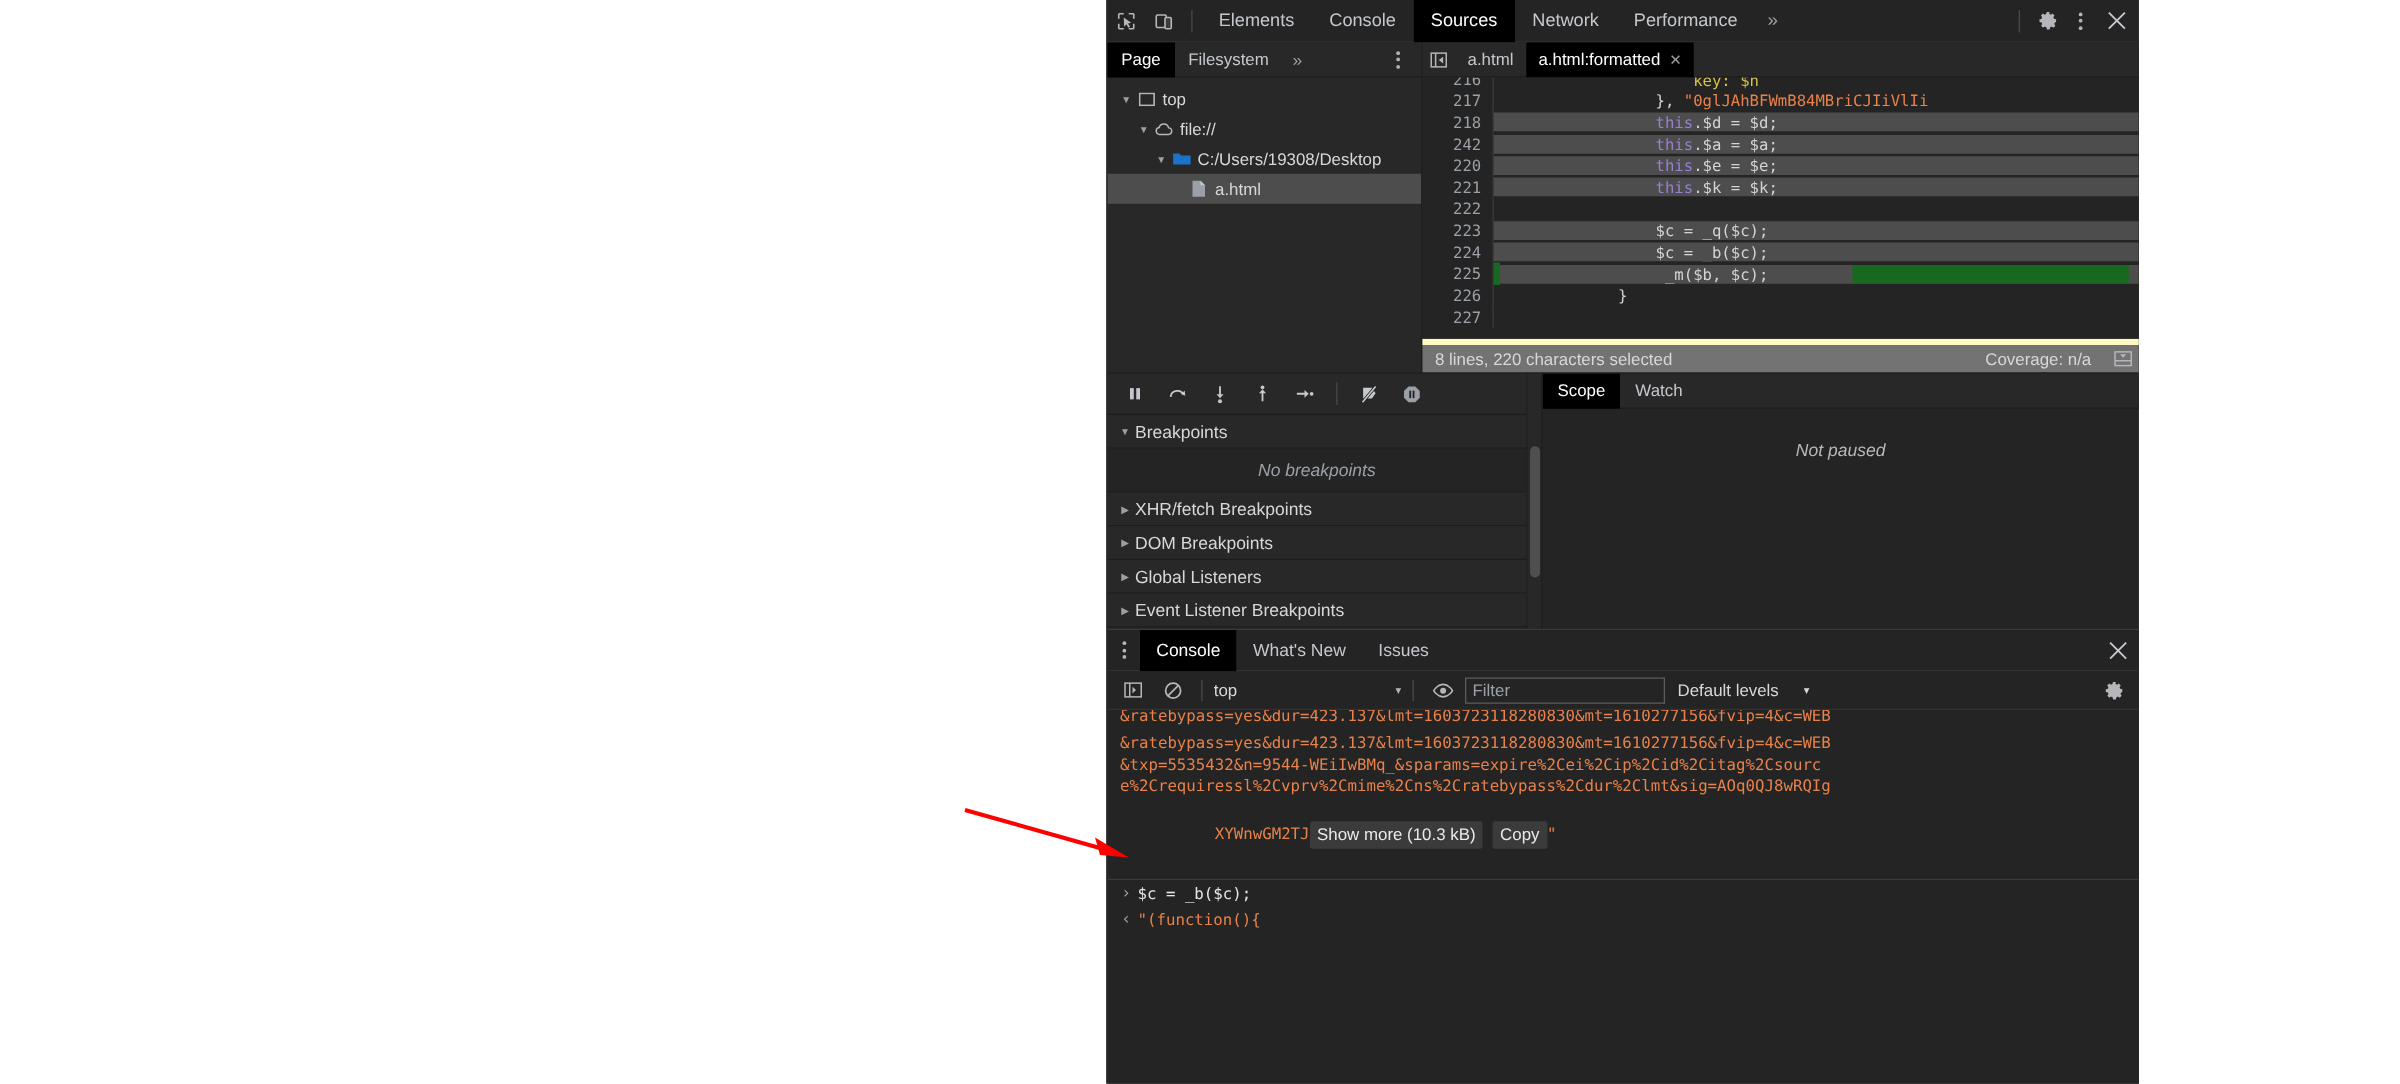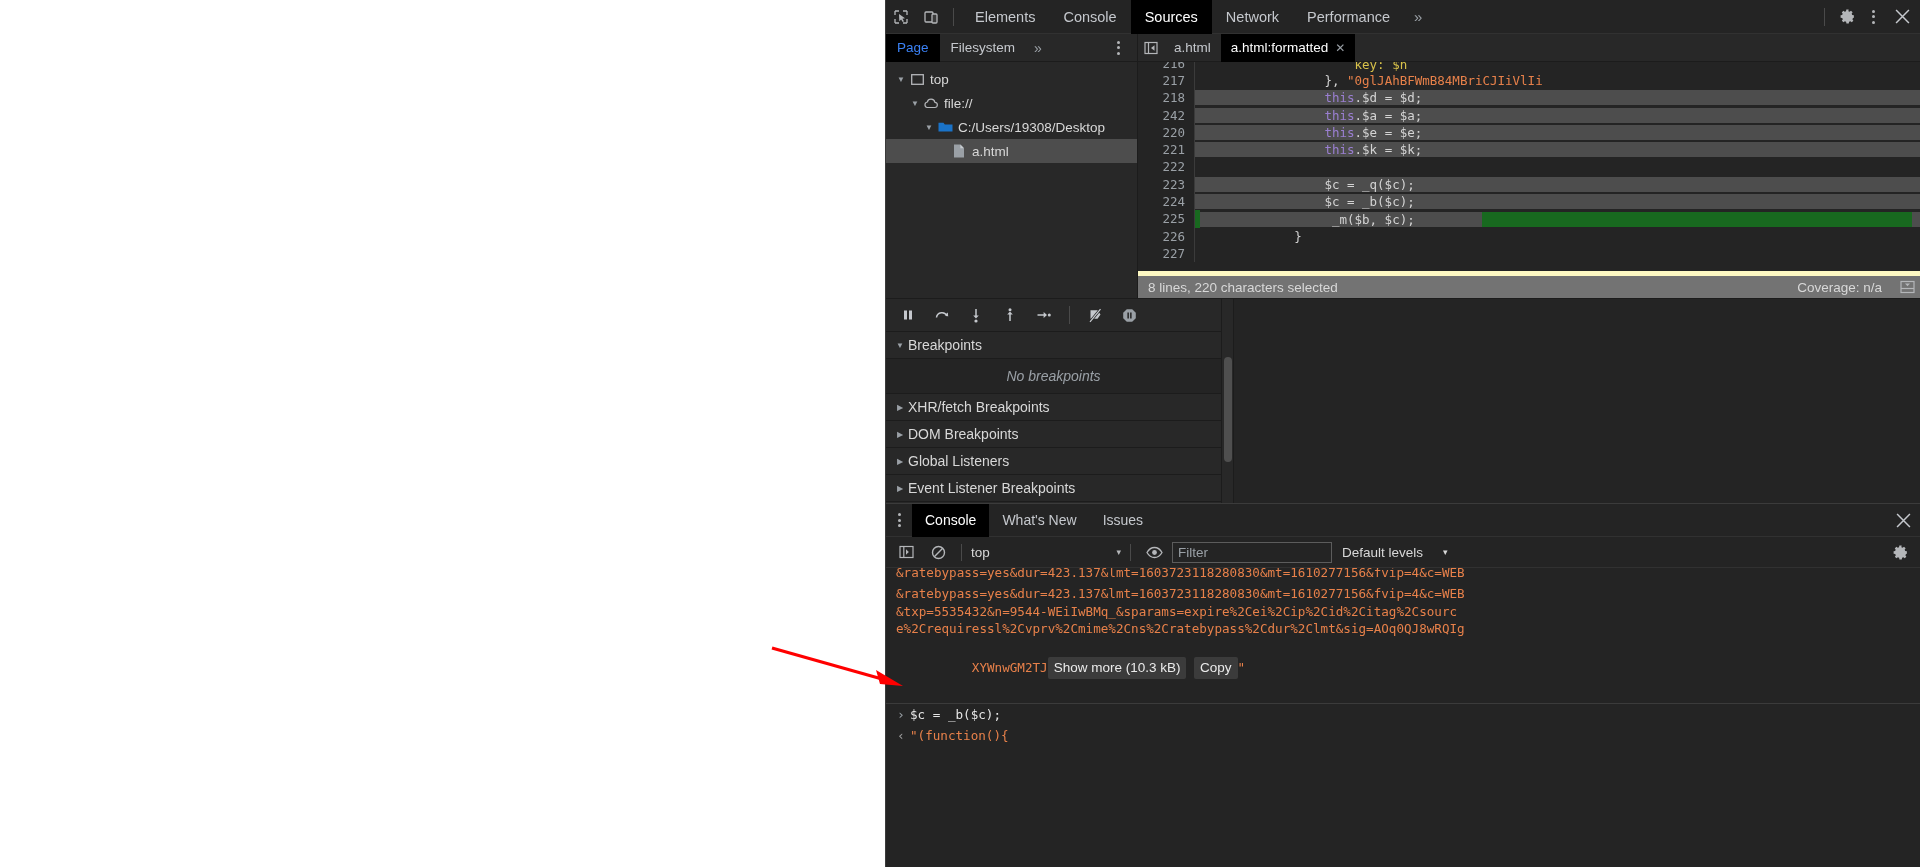--- a/index.html
+++ b/index.html
@@ -7,21 +7,21 @@
     width: 1920px; height: 867px;
     background: #ffffff;
     font-family: "Liberation Sans", sans-serif;
     overflow: hidden;
   }
   #root { position: relative; width: 1920px; height: 867px; background:#fff; }
 
   
   #devtools {
     position: absolute; left: 885px; top: 0;
-    width: 1035px; height: 867px;
+    width: 826px; height: 867px;
     background: #242424;
     color: #e8eaed;
     display: flex; flex-direction: column;
     border-left: 1px solid #3b3b3b;
   }
 
   
   .main-tabbar {
     height: 34px; background: #242424;
     display: flex; align-items: center;
@@ -49,21 +49,21 @@
   .sources-body { display:flex; flex:none; height: 264px; }
 
   
   .navigator {
     width: 252px; background: #282828;
     display:flex; flex-direction:column;
     border-right:1px solid #1c1c1c;
   }
   .nav-tabbar { height:28px; display:flex; align-items:center; background:#282828; border-bottom:1px solid #1c1c1c;}
   .nav-tab { height:28px; padding:0 11px; display:flex; align-items:center; font-size:13.5px; color:#c5c8cd; cursor:pointer;}
-  .nav-tab.active { background:#000; color:#3b82f6; }
+  .nav-tab.active { background:#000; color:#ffffff; }
   .nav-more { color:#9aa0a6; font-size:14px; padding:0 8px; cursor:pointer; letter-spacing:-2px; }
   .nav-spacer { flex:1 1 auto; }
   .kebab { width:22px; display:flex; flex-direction:column; align-items:center; justify-content:center; gap:2.5px; cursor:pointer;}
   .kebab i { width:3px;height:3px;border-radius:50%;background:#b4b6b9;display:block;}
   .tree { padding-top:5px; font-size:13.5px; color:#d8d8d8; flex:1 1 auto; overflow:hidden;}
   .tnode { display:flex; align-items:center; height:24px; cursor:pointer; white-space:nowrap;}
   .tnode.selected { background:#4d4d4d; }
   .tri { width:14px; text-align:center; color:#9aa0a6; font-size:8px; flex:none;}
   .tico { width:18px; display:flex; align-items:center; justify-content:center; flex:none; margin-right:4px;}
 
@@ -434,20 +434,33 @@
         <div class="acc-head" style="padding-left:6px;">
           <span class="tri">▶</span>
           <span>Event Listener Breakpoints</span>
         </div>
       </div>
 
       <div class="dbg-scrollcol">
         <div class="dbg-thumb"></div>
       </div>
 
+      <div class="dbg-right">
+        <div class="sw-tabbar">
+          <div class="sw-tab active">
+              <span>Scope</span>
+            </div>
+          <div class="sw-tab">
+              <span>Watch</span>
+            </div>
+        </div>
+        <div class="sw-body">
+          <span>Not paused</span>
+        </div>
+      </div>
     </div>
 
     <div class="drawer">
       <div class="drawer-tabbar">
         <div class="kebab" style="height:33px;width:26px;">
             <i></i>
             <i></i>
             <i></i>
           </div>
         <div class="dw-tab active">

